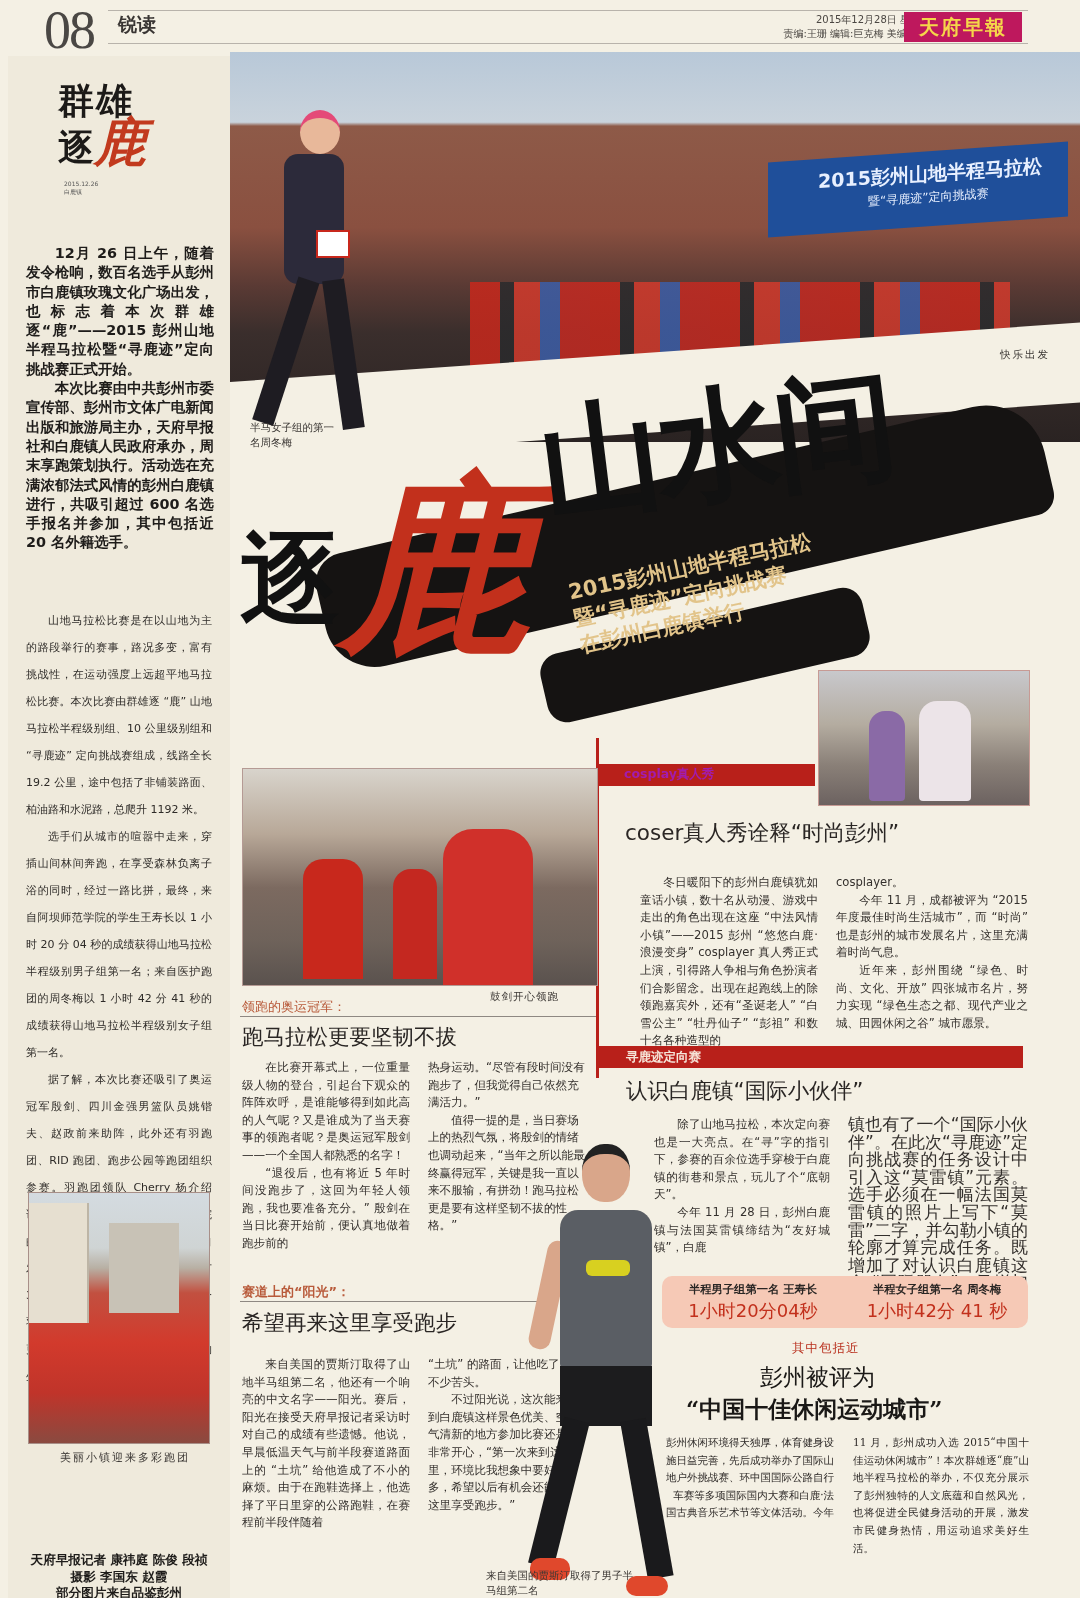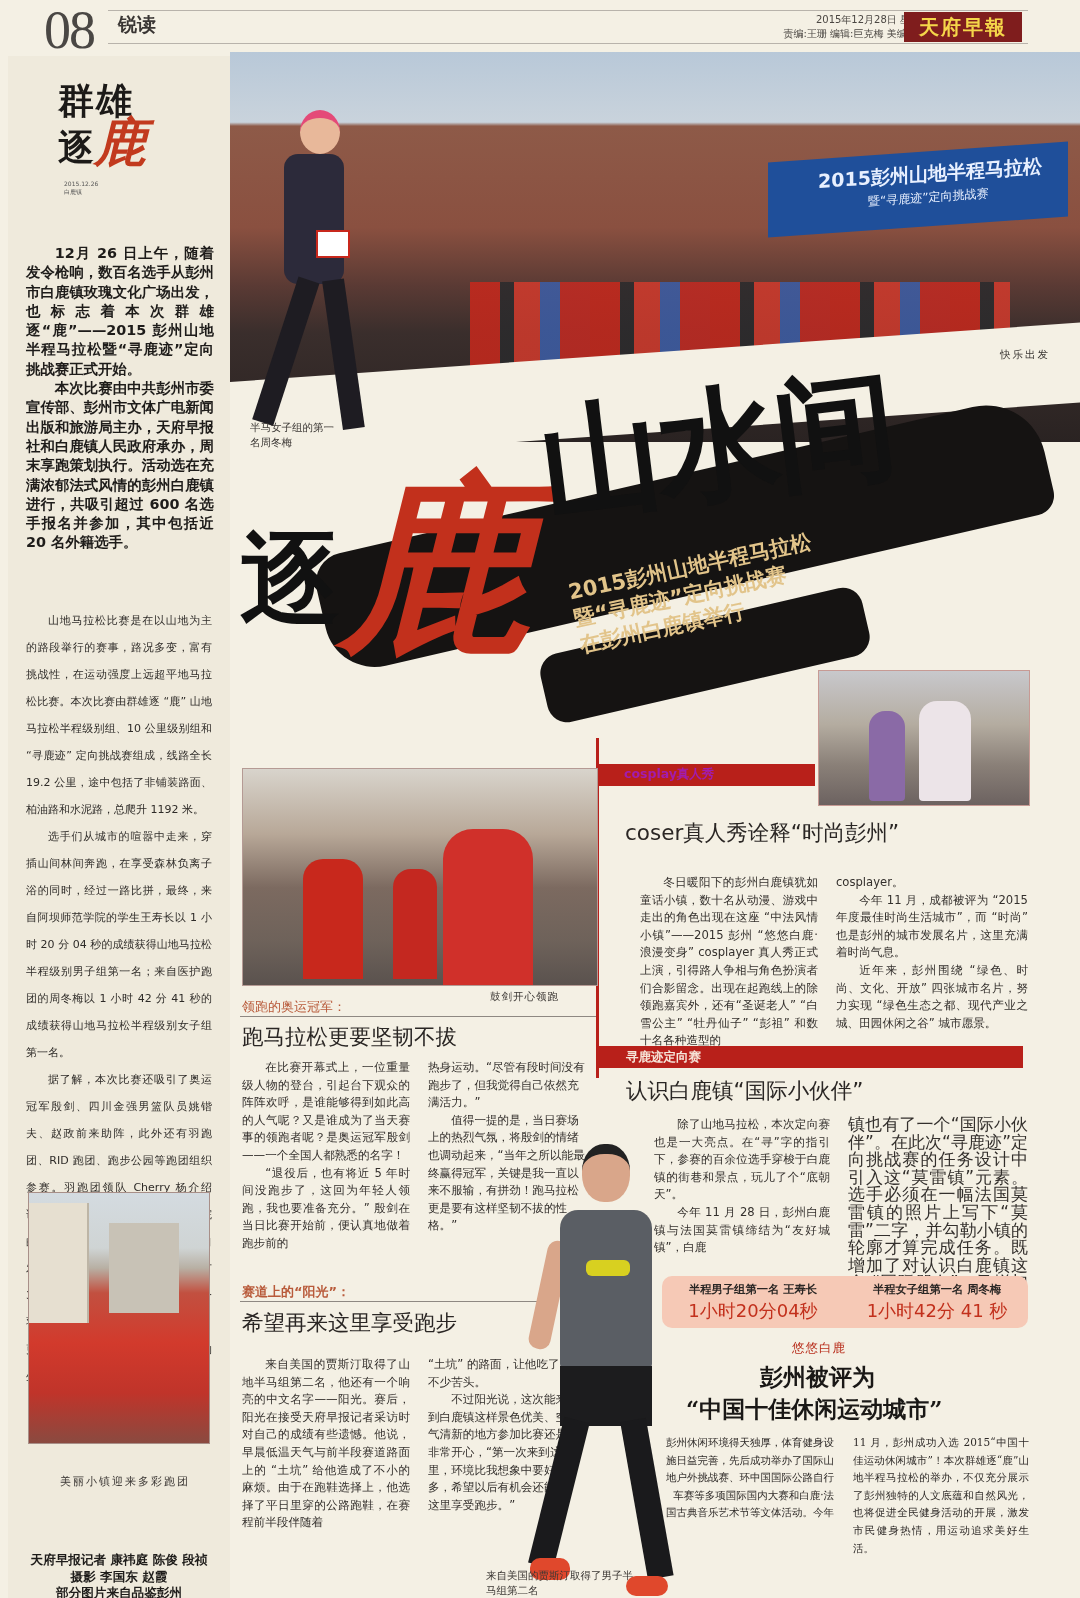--- a/index.html
+++ b/index.html
@@ -7,41 +7,41 @@
   body { position: relative; font-family: "DejaVu Sans", "Liberation Sans", sans-serif; color: #2a2624; }
   .abs { position: absolute; }
 
   
   .hdr-num { left: 44px; top: 0; font-family: "Liberation Serif", "DejaVu Serif", serif; font-size: 54px; color: #4a4744; line-height: 60px; letter-spacing: -2px; }
   .hdr-sec { left: 118px; top: 12px; font-size: 19px; font-weight: bold; color: #3a3634; }
   .hdr-line-top { left: 108px; top: 10px; width: 920px; height: 1px; background: #b8b3ab; }
   .hdr-line-bot { left: 108px; top: 43px; width: 920px; height: 1px; background: #b8b3ab; }
   .hdr-date { left: 760px; top: 13px; width: 170px; text-align: right; font-size: 10px; color: #4a4642; }
   .hdr-editors { left: 700px; top: 27px; width: 230px; text-align: right; font-size: 10px; color: #4a4642; }
-  .hdr-logo { left: 904px; top: 12px; width: 118px; height: 30px; background: #7f1d1d; color: #f5d64a; font-family: "DejaVu Serif", serif; font-weight: bold; font-size: 20px; text-align: center; line-height: 30px; letter-spacing: 2px; }
+  .hdr-logo { left: 904px; top: 12px; width: 118px; height: 30px; background: #be185d; color: #f5d64a; font-family: "DejaVu Serif", serif; font-weight: bold; font-size: 20px; text-align: center; line-height: 30px; letter-spacing: 2px; }
 
   
   .leftcol { left: 8px; top: 56px; width: 222px; height: 1542px; background: #efeadc; }
   .logo-badge { left: 58px; top: 80px; width: 120px; height: 130px; }
   .logo-top { font-family: "DejaVu Serif", serif; font-weight: bold; font-size: 36px; color: #1c1a18; line-height: 40px; letter-spacing: 2px; }
   .logo-bot { font-family: "DejaVu Serif", serif; font-weight: bold; font-size: 36px; color: #1c1a18; line-height: 44px; }
   .logo-bot .red { color: #c23a1e; font-size: 52px; font-style: italic; }
   .logo-date { font-size: 6px; color: #555; position: absolute; left: 6px; top: 100px; line-height: 8px; }
 
   .lead { left: 26px; top: 244px; width: 188px; font-size: 14.4px; font-weight: bold; line-height: 19.3px; color: #1e1c1a; text-align: justify; }
   .lead p { text-indent: 2em; }
   .body-l { left: 26px; top: 607px; width: 186px; font-size: 11px; line-height: 27px; color: #2e2b28; text-align: justify; }
   .body-l p { text-indent: 2em; }
 
   .photo-runners { left: 28px; top: 1192px; width: 182px; height: 252px; background:
       linear-gradient(180deg, #d4dbe0 0%, #cfd4d4 22%, #b8b0a4 30%, #c25040 40%, #d23a2c 60%, #c0342a 80%, #8a4a40 100%);
       border: 1px solid #a88f88; overflow: hidden; }
   .photo-runners .bld { position: absolute; left: 0; top: 10px; width: 60px; height: 120px; background: #e6dfd0; border-right: 2px solid #bdb5a6; }
   .photo-runners .bld2 { position: absolute; left: 80px; top: 30px; width: 70px; height: 90px; background: #c8c2b6; }
-  .cap-runners { left: 60px; top: 1450px; width: 160px; font-family: "DejaVu Serif", serif; font-size: 11px; color: #3a3633; letter-spacing: 2px; margin-top: 24px; }
+  .cap-runners { left: 60px; top: 1450px; width: 160px; font-family: "DejaVu Serif", serif; font-size: 11px; color: #3a3633; letter-spacing: 2px; }
   .byline { left: 8px; top: 1552px; width: 222px; text-align: center; font-size: 12.6px; font-weight: bold; line-height: 16.5px; color: #1e1c1a; }
 
   
   .photo-top { left: 230px; top: 52px; width: 850px; height: 390px; overflow: hidden; }
   .photo-top .bg { position: absolute; inset: 0; background:
       linear-gradient(180deg, #b8c8d8 0%, #c9d3dc 18%, #8e5a48 19%, #8a5040 45%, #5a3a34 60%, #3a2e2c 72%, #2a2322 100%); }
   .photo-top .clip { position: absolute; left: 0; top: 330px; width: 850px; height: 80px; background: #f4f0e4; transform: skewY(-4deg); transform-origin: left top; }
   .photo-top .crowd { position: absolute; left: 240px; top: 230px; width: 540px; height: 120px; background: repeating-linear-gradient(90deg, #c8281c 0 30px, #2a2a2c 30px 44px, #d23a2c 44px 70px, #3c5ea8 70px 90px, #c42a22 90px 120px); opacity: 0.85; }
   .arch { position: absolute; left: 538px; top: 100px; width: 300px; height: 75px; background: #1f4f9a; transform: skewY(-4deg); color: #e8f0ff; }
   .arch-t1 { position: absolute; left: 50px; top: 10px; font-size: 19px; font-weight: bold; white-space: nowrap; }
@@ -86,21 +86,21 @@
   .xl-c2 { left: 848px; top: 1116px; width: 180px; font-size: 17px; line-height: 17.6px; color: #332f2c; text-align: justify; }
 
   
   .results { left: 662px; top: 1276px; width: 366px; height: 52px; background: #f6c9b6; border-radius: 10px; }
   .res-item { position: absolute; top: 6px; width: 170px; text-align: center; }
   .res-label { font-size: 11.3px; font-weight: bold; color: #2a2624; line-height: 16px; }
   .res-time { font-size: 18px; color: #c2301c; line-height: 26px; }
 
   
   .ext-label { left: 792px; top: 1340px; font-size: 12.5px; color: #b82e1c; letter-spacing: 1px; }
-  .ext-title1 { left: 760px; top: 1362px; font-family: "DejaVu Serif", serif; font-weight: bold; font-size: 23px; color: #1a1816; }
+  .ext-title1 { left: 760px; top: 1362px; font-family: "DejaVu Serif", serif; font-weight: normal; font-size: 23px; color: #1a1816; }
   .ext-title2 { left: 686px; top: 1394px; font-family: "DejaVu Serif", serif; font-weight: bold; font-size: 23px; color: #1a1816; }
   .ext-c1 { left: 664px; top: 1434px; width: 170px; font-family: "DejaVu Serif", serif; font-size: 10.5px; line-height: 17.6px; color: #2e2a28; text-align: right; }
   .ext-c2 { left: 853px; top: 1434px; width: 176px; font-family: "DejaVu Serif", serif; font-size: 10.5px; line-height: 17.6px; color: #2e2a28; text-align: justify; }
 
   
   .photo-yin { left: 242px; top: 768px; width: 356px; height: 218px; border: 1px solid #b59a94; overflow: hidden;
       background: linear-gradient(180deg, #d8d4cc 0%, #b8a898 30%, #7c6a60 55%, #6e625a 80%, #5a524e 100%); }
   .photo-yin .p1 { position: absolute; left: 60px; top: 90px; width: 60px; height: 120px; background: #c8281c; border-radius: 20px 20px 0 0; }
   .photo-yin .p2 { position: absolute; left: 200px; top: 60px; width: 90px; height: 160px; background: #d0302a; border-radius: 30px 30px 0 0; }
   .photo-yin .p3 { position: absolute; left: 150px; top: 100px; width: 44px; height: 110px; background: #c42820; border-radius: 18px 18px 0 0; }
@@ -242,21 +242,21 @@
   <div class="res-item" style="left:6px">
     <div class="res-label">半程男子组第一名 王寿长</div>
     <div class="res-time">1小时20分04秒</div>
   </div>
   <div class="res-item" style="left:190px">
     <div class="res-label">半程女子组第一名 周冬梅</div>
     <div class="res-time">1小时42分 41 秒</div>
   </div>
 </div>
 
-<div class="abs ext-label">悠悠白鹿</div>
+<div class="abs ext-label">其中包括近</div>
 <div class="abs ext-title1">彭州被评为</div>
 <div class="abs ext-title2">“中国十佳休闲运动城市”</div>
 <div class="abs ext-c1">彭州休闲环境得天独厚，体育健身设施日益完善，先后成功举办了国际山地户外挑战赛、环中国国际公路自行车赛等多项国际国内大赛和白鹿·法国古典音乐艺术节等文体活动。今年</div>
 <div class="abs ext-c2">11 月，彭州成功入选 2015“中国十佳运动休闲城市”！本次群雄逐“鹿”山地半程马拉松的举办，不仅充分展示了彭州独特的人文底蕴和自然风光，也将促进全民健身活动的开展，激发市民健身热情，用运动追求美好生活。</div>
 
 <div class="abs photo-yin">
   <div class="p1"></div>
   <div class="p3"></div>
   <div class="p2"></div>
 </div>

